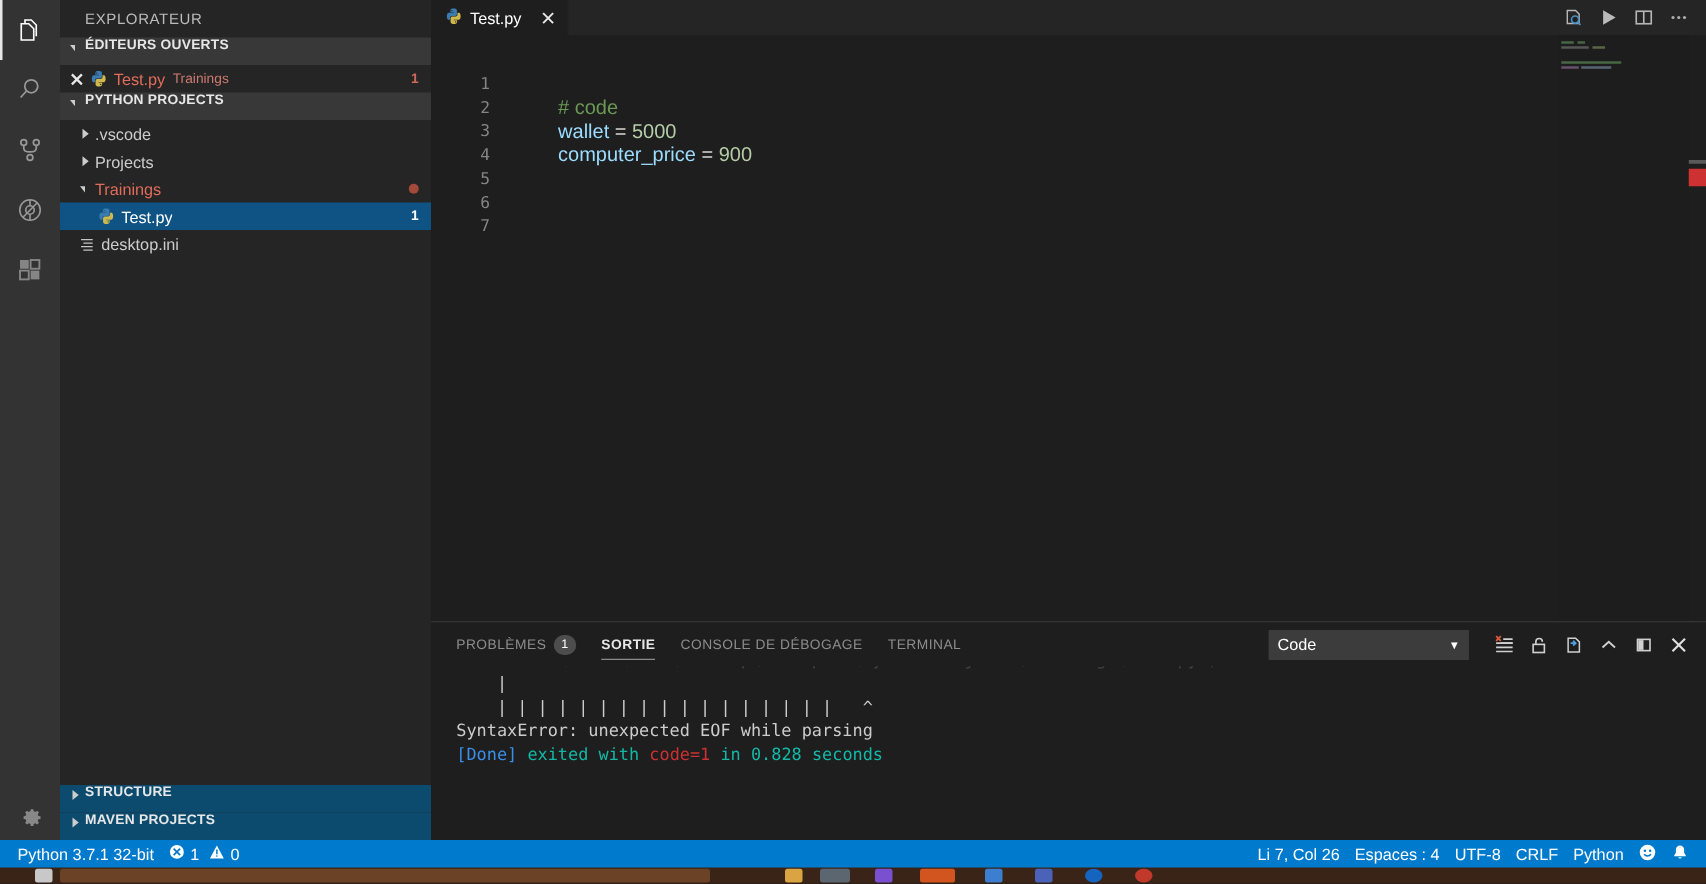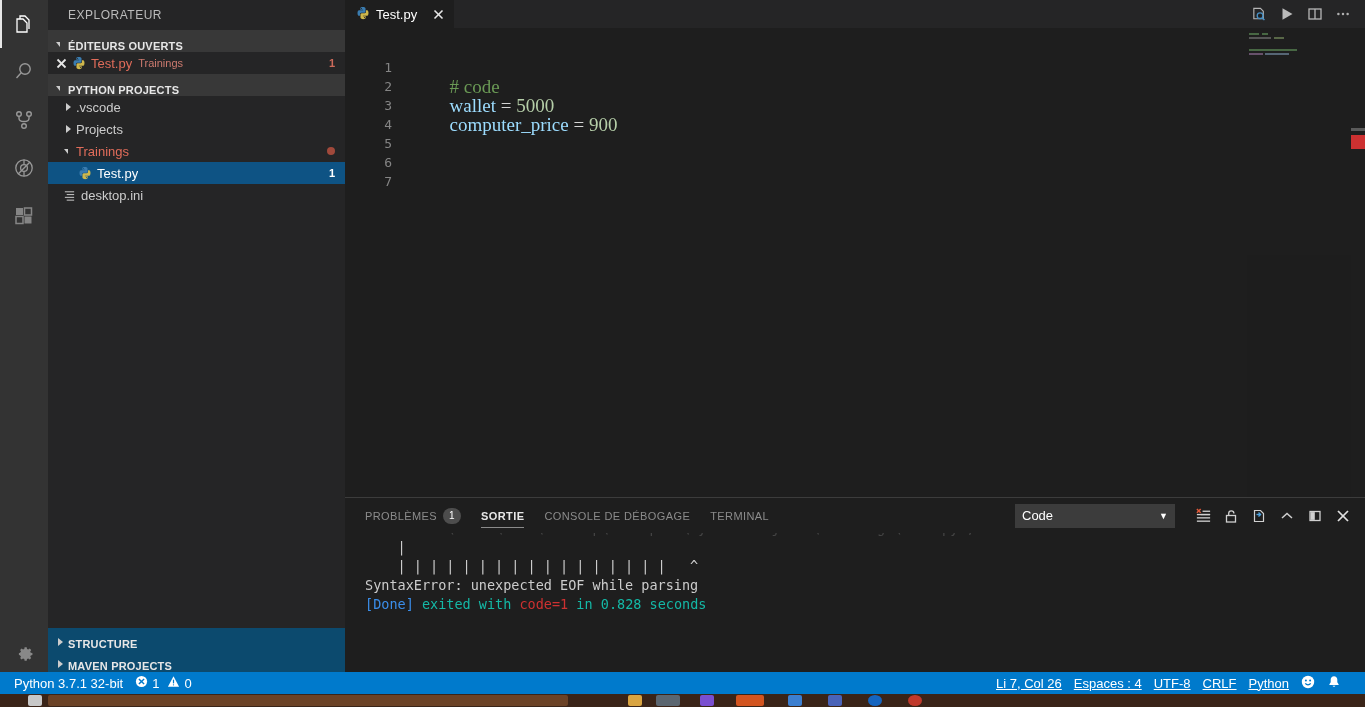--- a/index.html
+++ b/index.html
@@ -38,21 +38,21 @@
     display: flex; flex-direction: column;
   }
   .sb-title {
     height: 30px; line-height: 30px;
     padding-left: 20px;
     font-size: 12px; letter-spacing: .5px;
     color: #bbbbbb; text-transform: uppercase;
     flex: 0 0 auto;
   }
   .section-header {
-    height: 22px; display: flex; align-items: flex-end;
+    height: 22px; display: flex; align-items: flex-start;
     background: #383838;
     font-size: 11px; font-weight: bold; letter-spacing: .2px;
     color: #e7e7e7; cursor: pointer;
     padding-left: 4px;
     flex: 0 0 auto;
   }
   .section-header.plain { background: #0c4a6e; }
   .twisty {
     width: 16px; height: 16px; flex: 0 0 16px;
     display: flex; align-items: center; justify-content: center;
@@ -124,22 +124,22 @@
   .gutter {
     position: absolute; left: 0; top: 0; width: 57px; height: 100%;
   }
   .lnum {
     position: absolute; right: 10px;
     font-family: "DejaVu Sans Mono", monospace;
     font-size: 13px; color: #858585; line-height: 19px; height: 19px;
   }
   .codelines {
     position: absolute; left: 57px; top: 0; right: 0; top: 0;
-    font-family: Liberation Serif, serif;
-    font-size: 19px; line-height: 19px;
+    font-family: Liberation Sans, sans-serif;
+    font-size: 16px; line-height: 19px;
   }
   .cline { height: 19px; white-space: pre; color: #d4d4d4; position: relative; }
   .cline.cur::after {
     content: ""; position: absolute; left: -57px; right: 0; top: 0;
     height: 19px; border-top: 1px solid #282828; border-bottom: 1px solid #282828;
     pointer-events: none;
   }
   .tk-com { color: #6a9955; }
   .tk-var { color: #9cdcfe; }
   .tk-op  { color: #d4d4d4; }
@@ -213,21 +213,21 @@
   .o-yel { color: #14b8a6; }
   .o-dim { color: #6a6a6a; }
 
   
   .statusbar {
     position: absolute; left: 0; right: 0; top: 672px; height: 34px;
     background: #007acc; color: #ffffff;
     display: flex; align-items: flex-start; font-size: 13px;
   }
   .sb-left { display: flex; align-items: center; padding-left: 8px; gap: 0; }
-  .sb-right { display: flex; align-items: center; margin-left: auto; padding-right: 18px; text-decoration: underline; }
+  .sb-right { display: flex; align-items: center; margin-left: auto; padding-right: 8px; }
   .sb-item {
     padding: 0 6px; height: 22px; display: flex; align-items: center;
     gap: 4px; cursor: pointer; white-space: nowrap;
   }
 
   
   .taskbar {
     position: absolute; left: 0; right: 0; top: 694px; height: 13px;
     background: #3a2418; overflow: hidden;
     display: flex; align-items: center;

